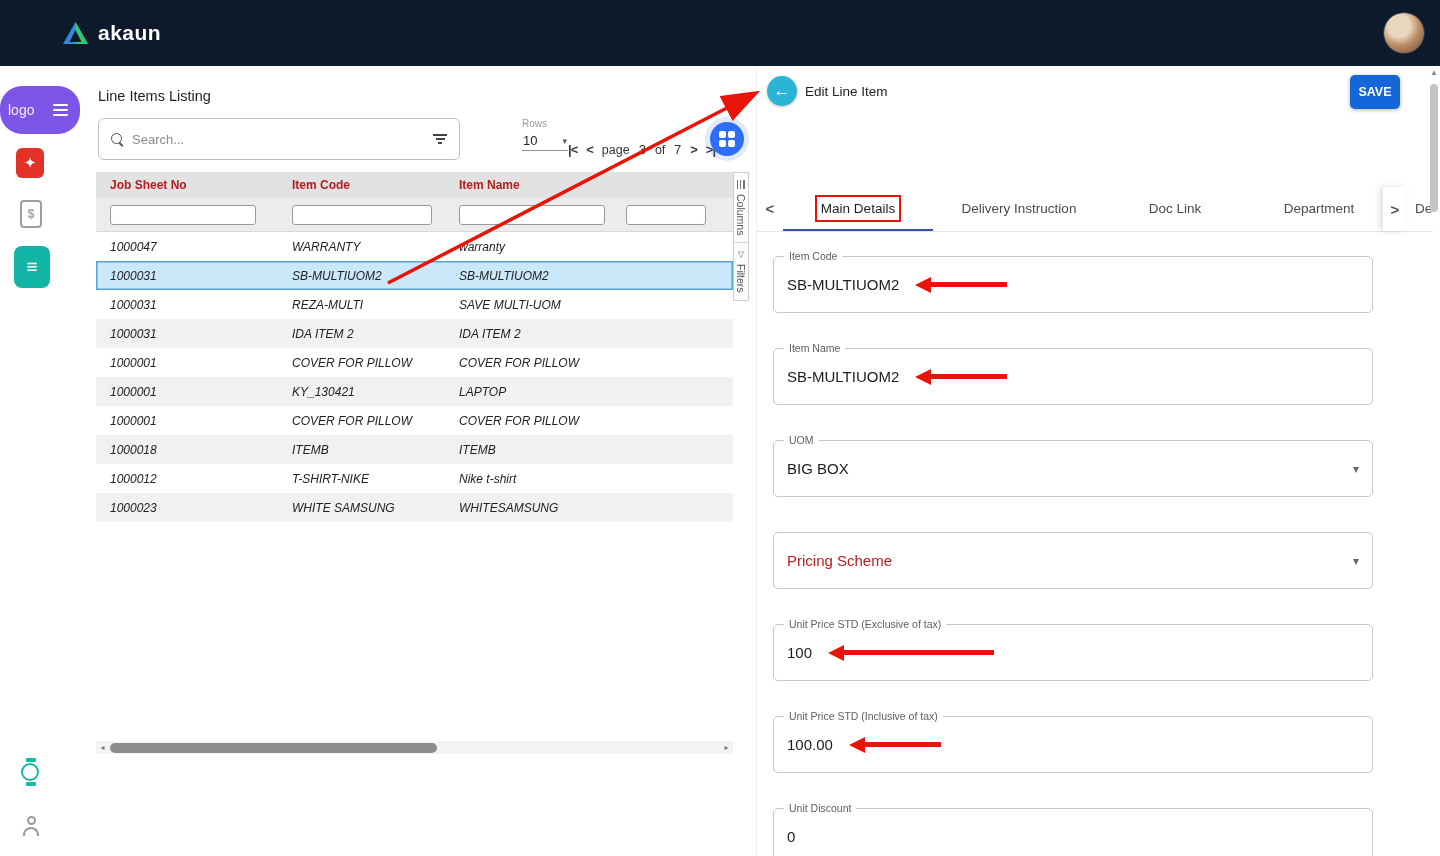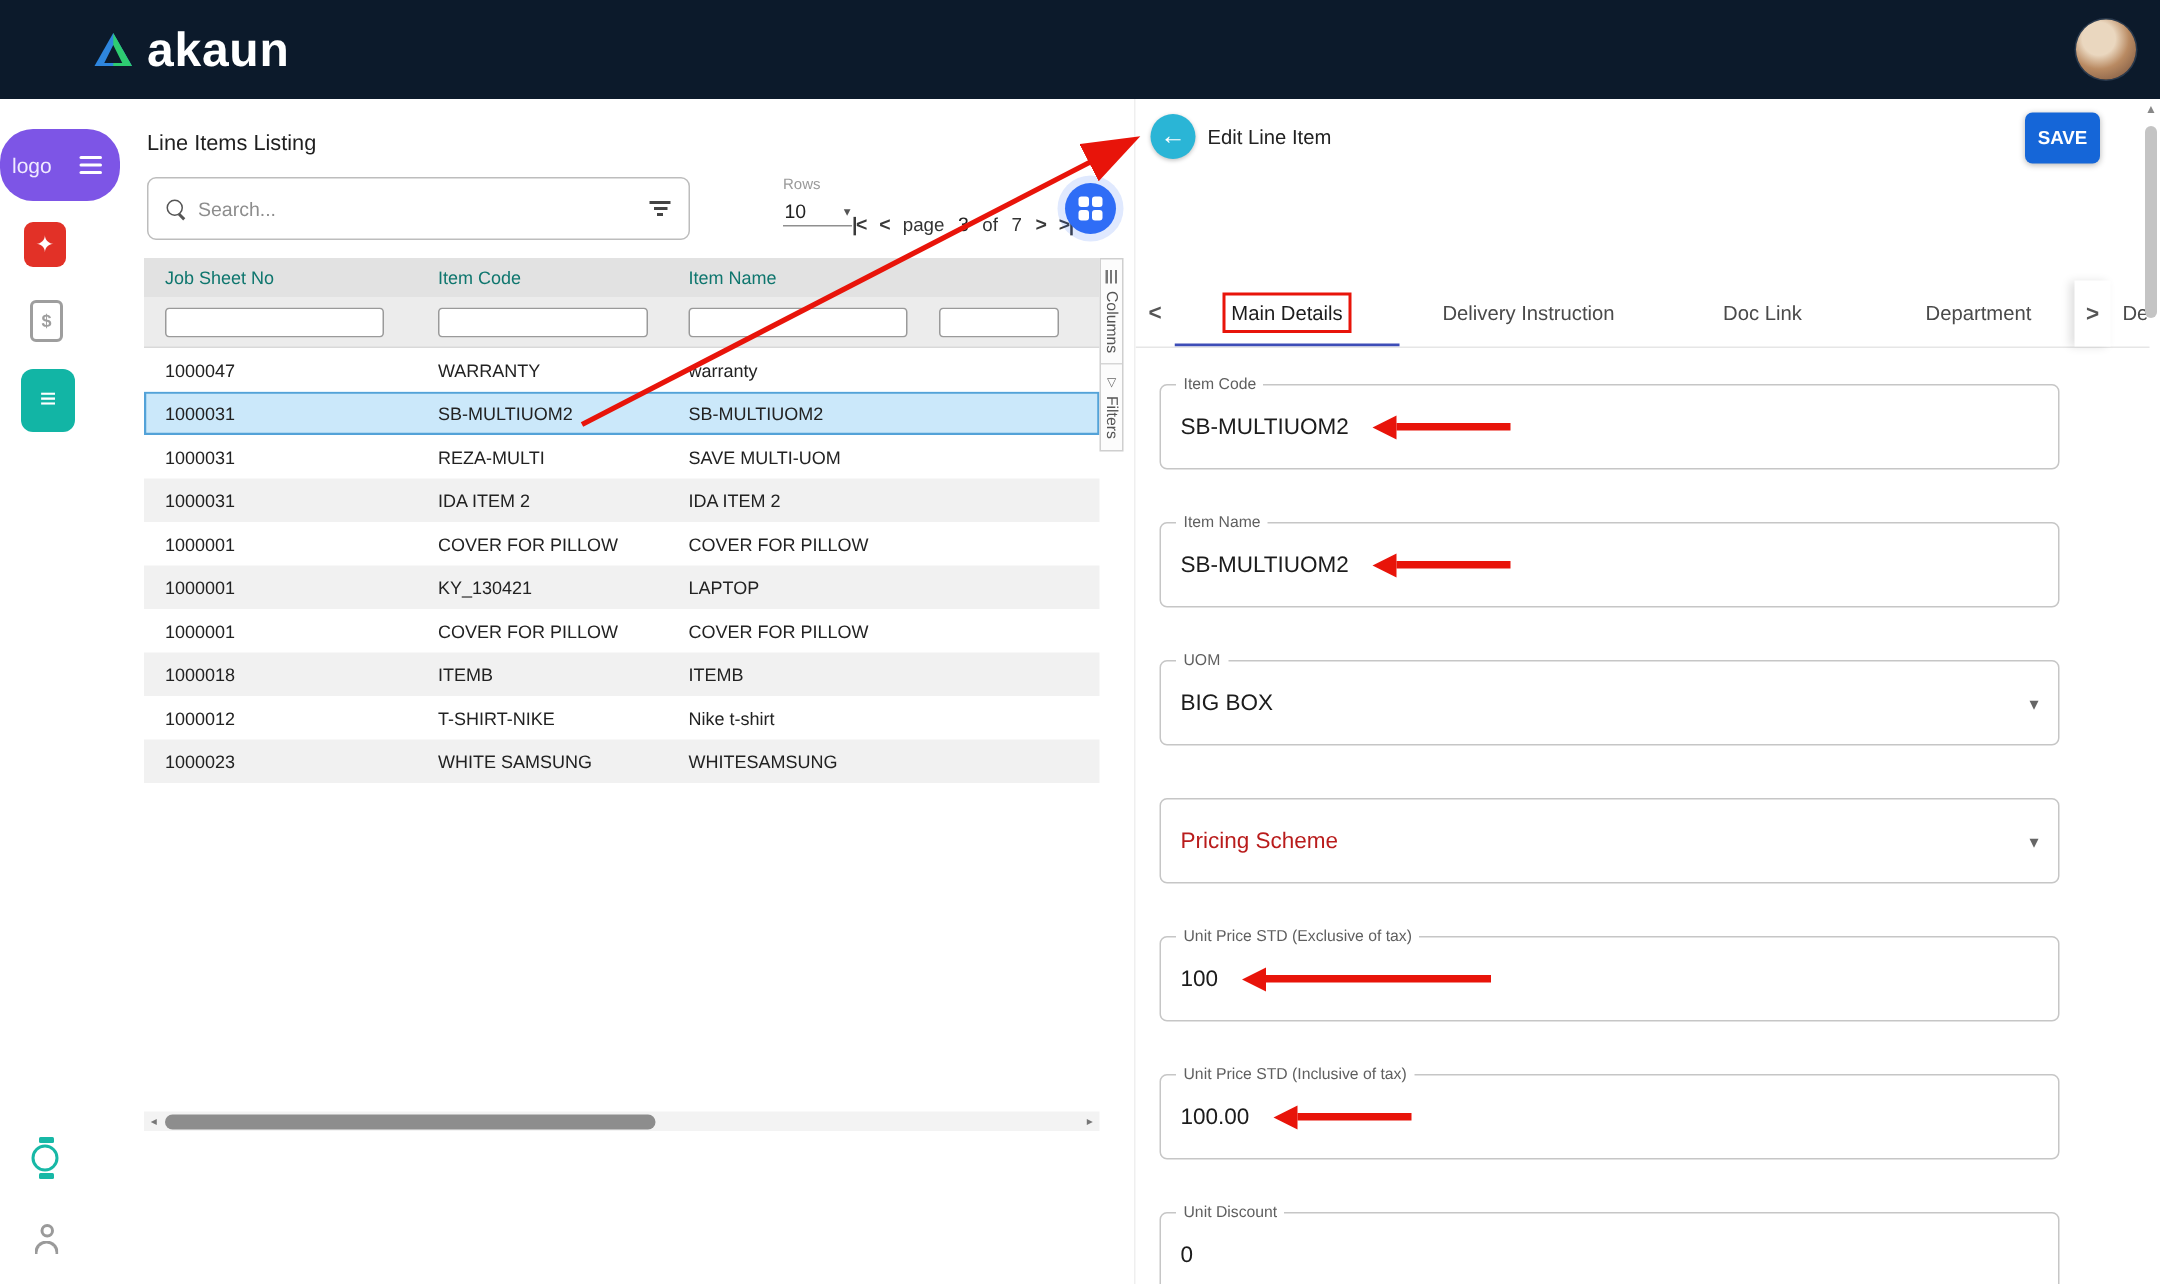--- a/index.html
+++ b/index.html
@@ -1,21 +1,21 @@
 <!DOCTYPE html>
 <html><head>
 <meta charset="utf-8">
 <style>
   *{margin:0;padding:0;box-sizing:border-box;font-family:"Liberation Sans",sans-serif;}
   html,body{width:1440px;height:856px;overflow:hidden;background:#fff;position:relative;}
 
   
   .topbar{position:absolute;left:0;top:0;width:1440px;height:66px;background:#0c1a2b;display:flex;align-items:center;z-index:5;}
   .brand{margin-left:62px;display:flex;align-items:center;gap:9px;}
-  .brand-text{color:#fff;font-size:32px;font-weight:700;letter-spacing:.5px;}
+  .brand-text{color:#fff;font-size:21px;font-weight:700;letter-spacing:.5px;}
   .avatar{position:absolute;right:16px;top:13px;width:40px;height:40px;border-radius:50%;
     background:radial-gradient(circle at 38% 32%,#ead7bf 0 30%,#b98a62 55%,#6c4a38 100%);box-shadow:0 0 0 1px #2a3a4e;}
 
   
   .sidebar{position:absolute;left:0;top:66px;width:64px;height:790px;background:#fff;z-index:4;}
   .logo-badge{position:absolute;left:0;top:20px;width:80px;height:48px;background:#7d55e6;border-radius:22px;
     display:flex;align-items:center;justify-content:space-between;padding:0 12px 0 8px;color:#fff;z-index:6;}
   .logo-badge .alt{font-size:14px;color:#f0eaff;}
   .hamburger{display:flex;flex-direction:column;gap:3px;}
   .hamburger span{display:block;width:15px;height:2.2px;background:#fff;border-radius:1px;}
@@ -58,25 +58,25 @@
   .pg-cur{font-size:13px;color:#222;}
 
   .grid-btn{position:absolute;left:614px;top:56px;width:34px;height:34px;border-radius:50%;background:#2f6df6;
     display:flex;align-items:center;justify-content:center;box-shadow:0 0 0 5px rgba(47,109,246,.15);}
   .grid-ic{display:grid;grid-template-columns:7px 7px;grid-template-rows:7px 7px;gap:2.5px;}
   .grid-ic span{background:#fff;border-radius:2px;}
 
   .table{position:absolute;left:0;top:106px;width:637px;}
   .thead{display:flex;height:26px;background:#e2e2e2;align-items:center;}
   .tfilter{display:flex;height:34px;background:#ececec;align-items:center;border-bottom:1px solid #d9d9d9;}
-  .trow{display:flex;height:29px;align-items:center;background:#fff;}
+  .trow{display:flex;height:29px;align-items:center;background:#fff;font-style:italic;}
   .trow.alt{background:#f1f1f1;}
   .trow.sel{background:#cbe8fa;box-shadow:inset 0 0 0 1.5px #53a2d8;}
   .tcell{padding-left:14px;font-size:12px;color:#222;overflow:hidden;white-space:nowrap;}
-  .tcell.h{color:#0f766e;font-weight:400;}
+  .tcell.h{color:#b91c1c;font-weight:700;}
   .c0{width:182px;}.c1{width:167px;}.c2{width:167px;}.c3{width:121px;}
   .fin{width:146px;height:20px;border:1px solid #9a9a9a;border-radius:3px;background:#fff;outline:none;padding:0 4px;font-size:11px;}
   .f.c1 .fin{width:140px;}.f.c3 .fin{width:80px;}
 
   .hscroll{position:absolute;left:0;top:675px;width:637px;height:13px;background:#f3f3f3;display:flex;align-items:center;justify-content:space-between;}
   .hs-ar{width:13px;text-align:center;font-size:8px;color:#777;line-height:13px;}
   .hscroll .thumb{position:absolute;left:14px;top:1.5px;width:327px;height:10px;background:#8d8d8d;border-radius:5px;}
 
   .rail{position:absolute;left:637px;top:106px;width:16px;background:#fcfcfc;border:1px solid #cfcfcf;}
   .rail-sec{display:flex;flex-direction:column;align-items:center;padding:7px 0;}

